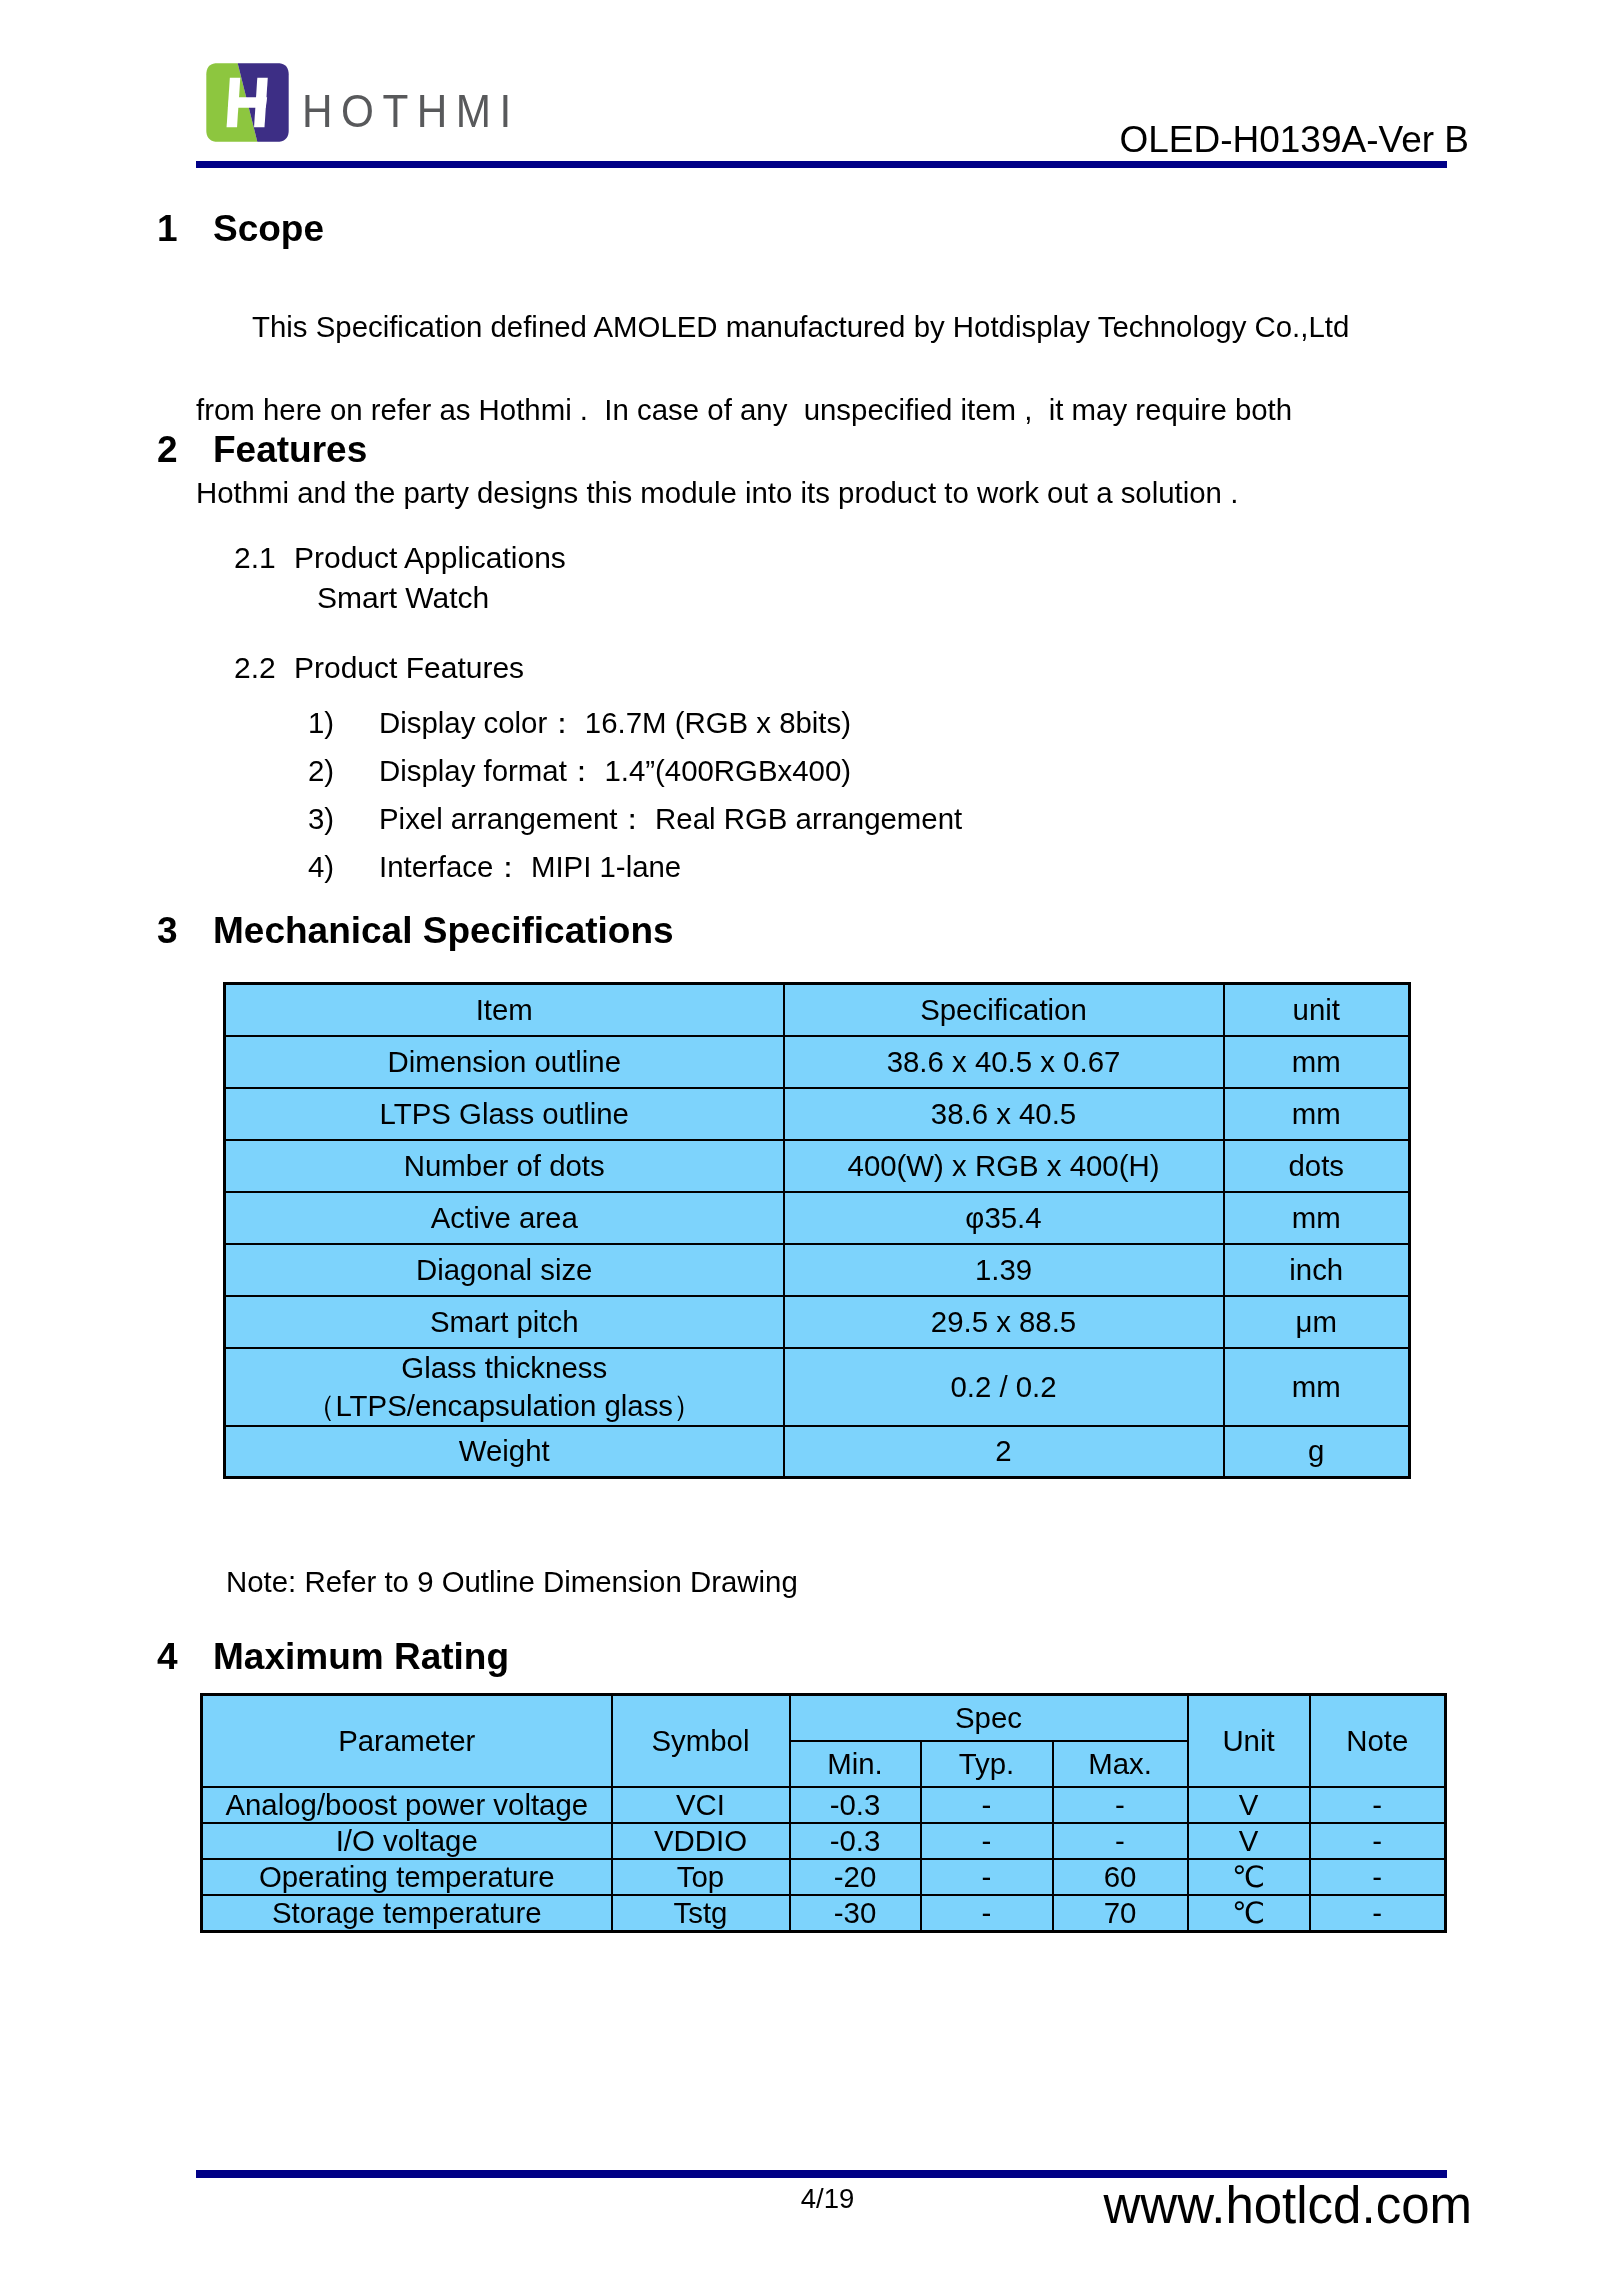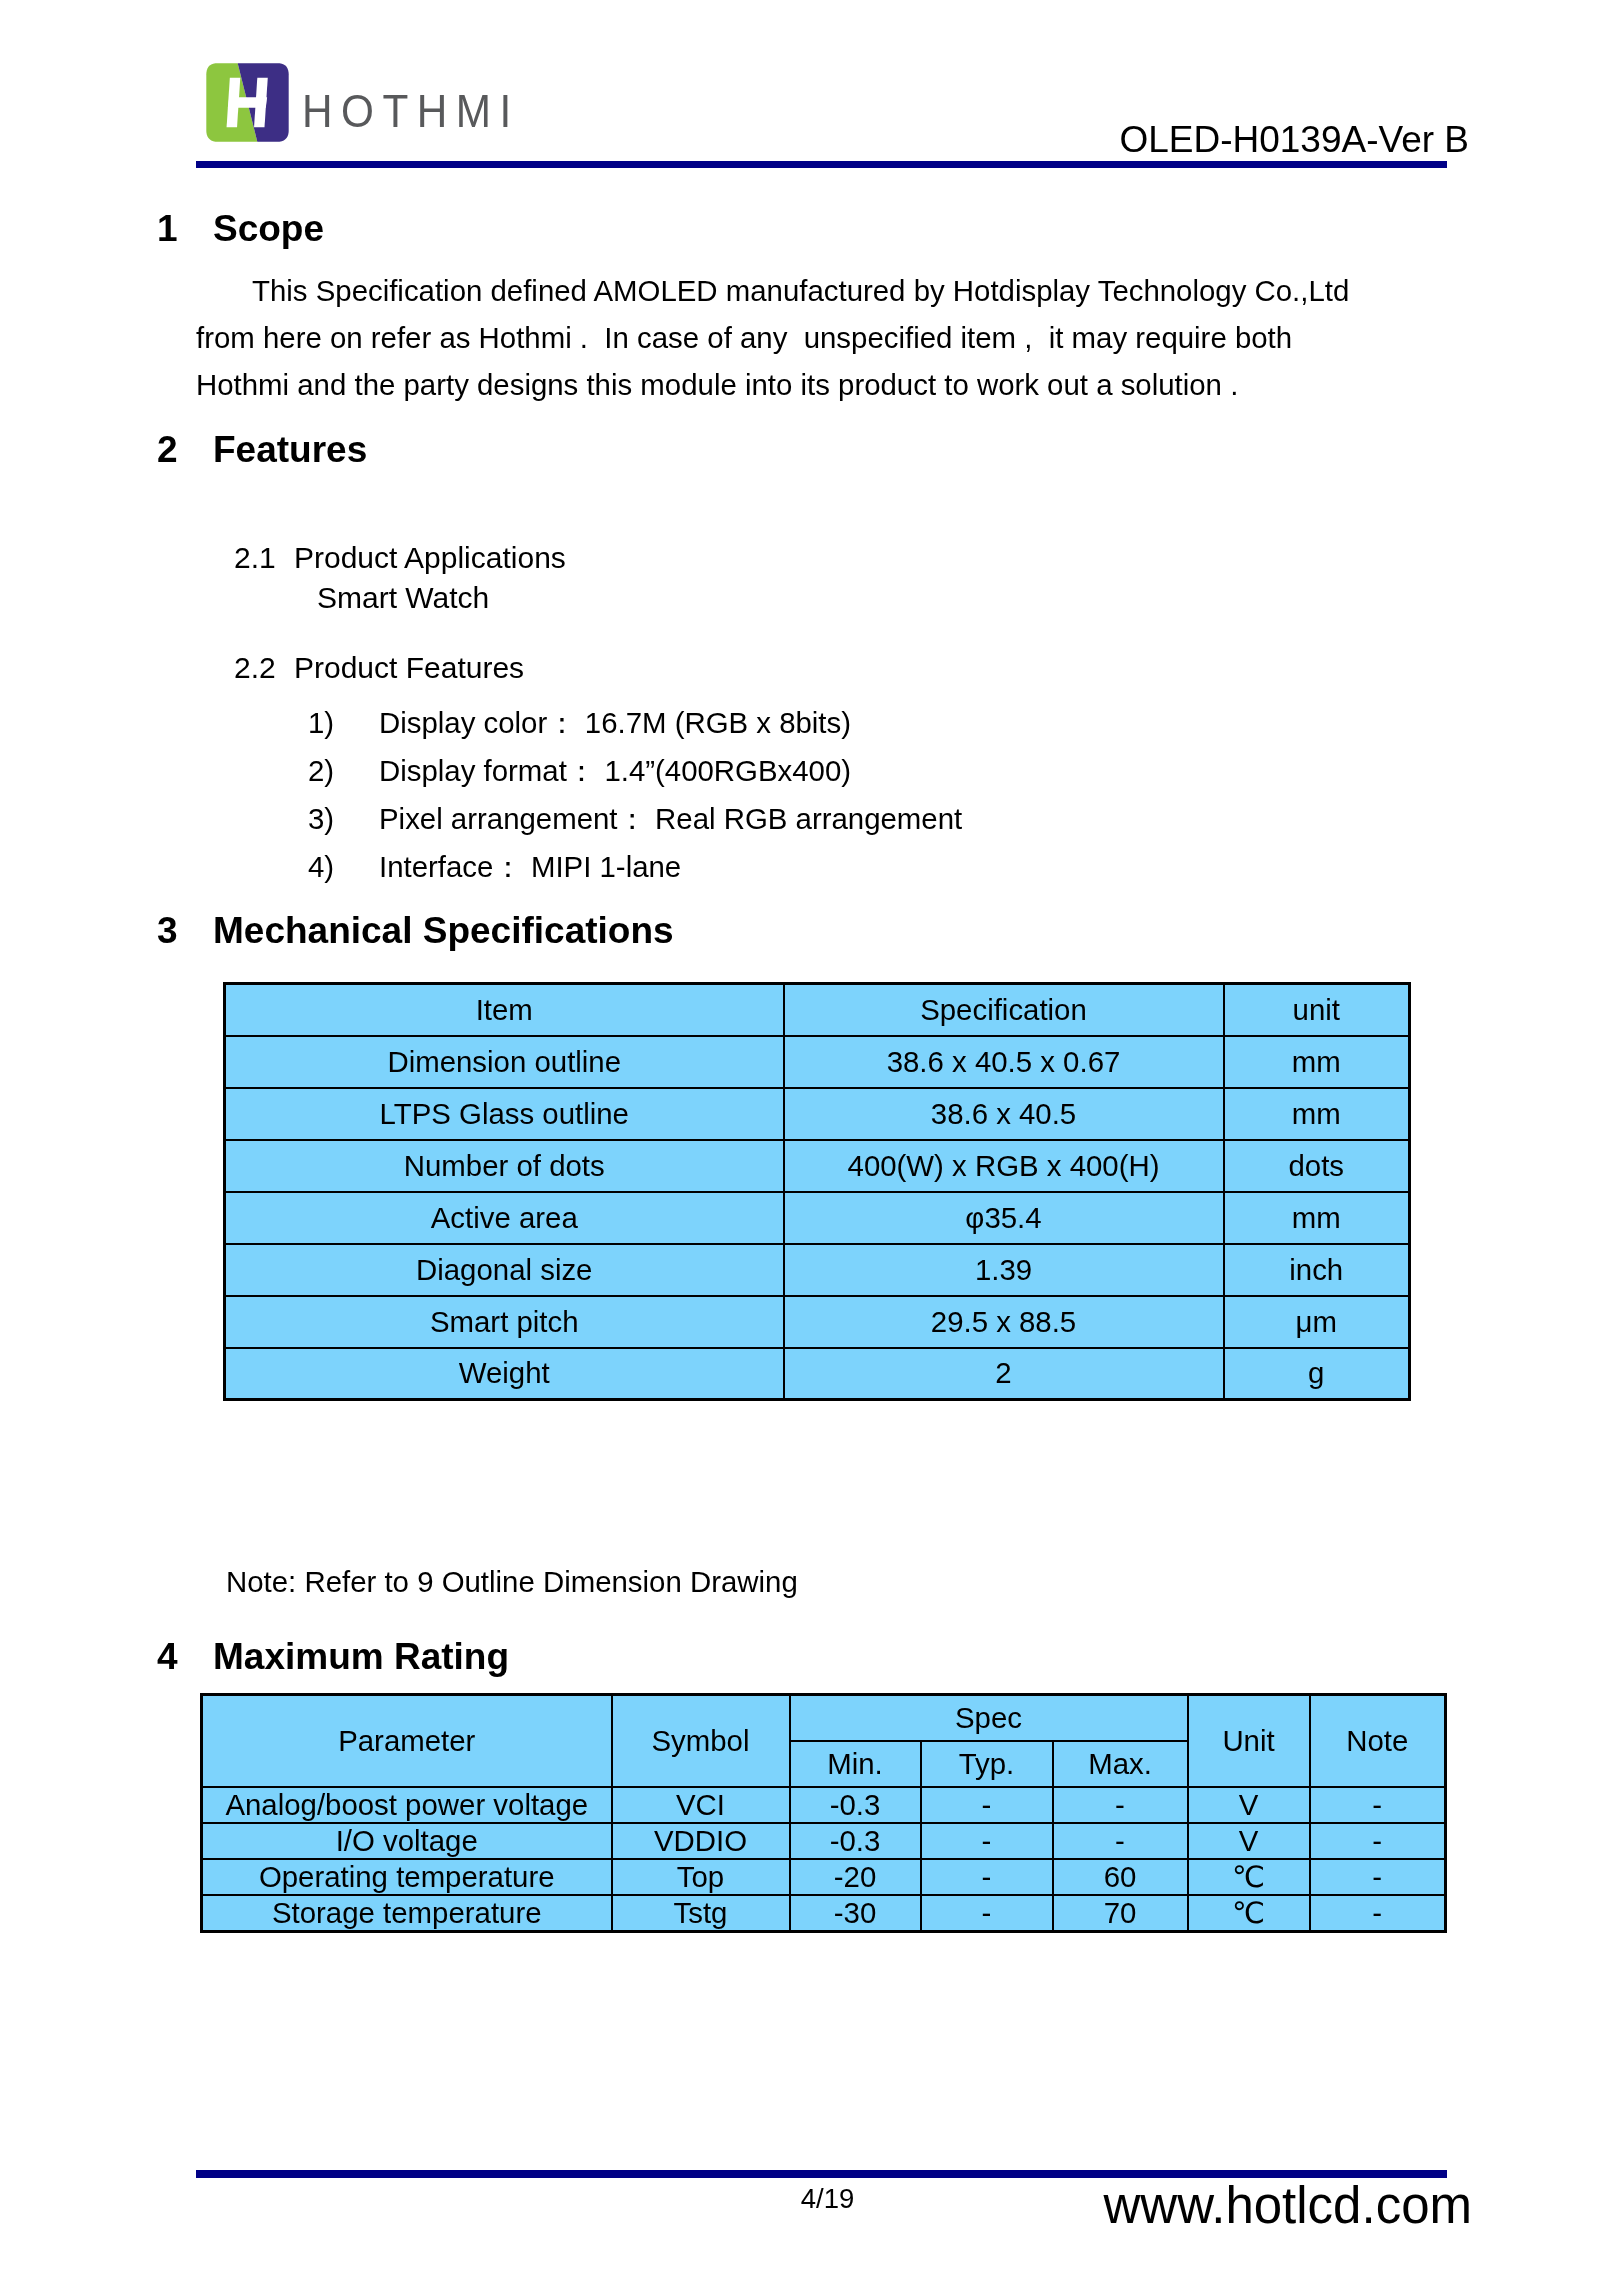--- a/index.html
+++ b/index.html
@@ -19,21 +19,21 @@
 
   
   .sec-h { position:absolute; left:157px; font-size:37px; font-weight:700; white-space:nowrap; }
   .sec-h .sec-num { display:inline-block; min-width:56px; }
 
   .sub-h { position:absolute; left:234px; font-size:30px; font-weight:400; white-space:nowrap;margin-top:8px; }
   .sub-h .sub-num { display:inline-block; min-width:60px; }
 
   
   .para { position:absolute; left:196px; width:1197px; font-size:29.4px; }
-  .para .pline { white-space:pre; line-height:47px; }
+  .para .pline { white-space:pre; line-height:47px;margin-top:36px; }
   .para .pline:first-child { text-indent:56px; }
 
   .plain-line { position:absolute; font-size:30px; white-space:pre; }
 
   
   .feat-list { position:absolute; left:308px; top:699px; font-size:29.4px; }
   .feat-item { line-height:48px; white-space:pre; }
   .feat-item .fnum { display:inline-block; min-width:71px; }
 
   
@@ -145,20 +145,28 @@
           </td>
           <td>1.39</td>
           <td>inch</td>
         </tr>
         <tr>
           <td class="cell-item">
             <div>Smart pitch</div>
           </td>
           <td>29.5 x 88.5</td>
           <td>μm</td>
+        </tr>
+        <tr>
+          <td class="cell-item">
+            <div>Glass thickness</div>
+            <div>（LTPS/encapsulation glass）</div>
+          </td>
+          <td>0.2 / 0.2</td>
+          <td>mm</td>
         </tr>
         <tr>
           <td class="cell-item">
             <div>Weight</div>
           </td>
           <td>2</td>
           <td>g</td>
         </tr>
       </tbody>
   </table>

